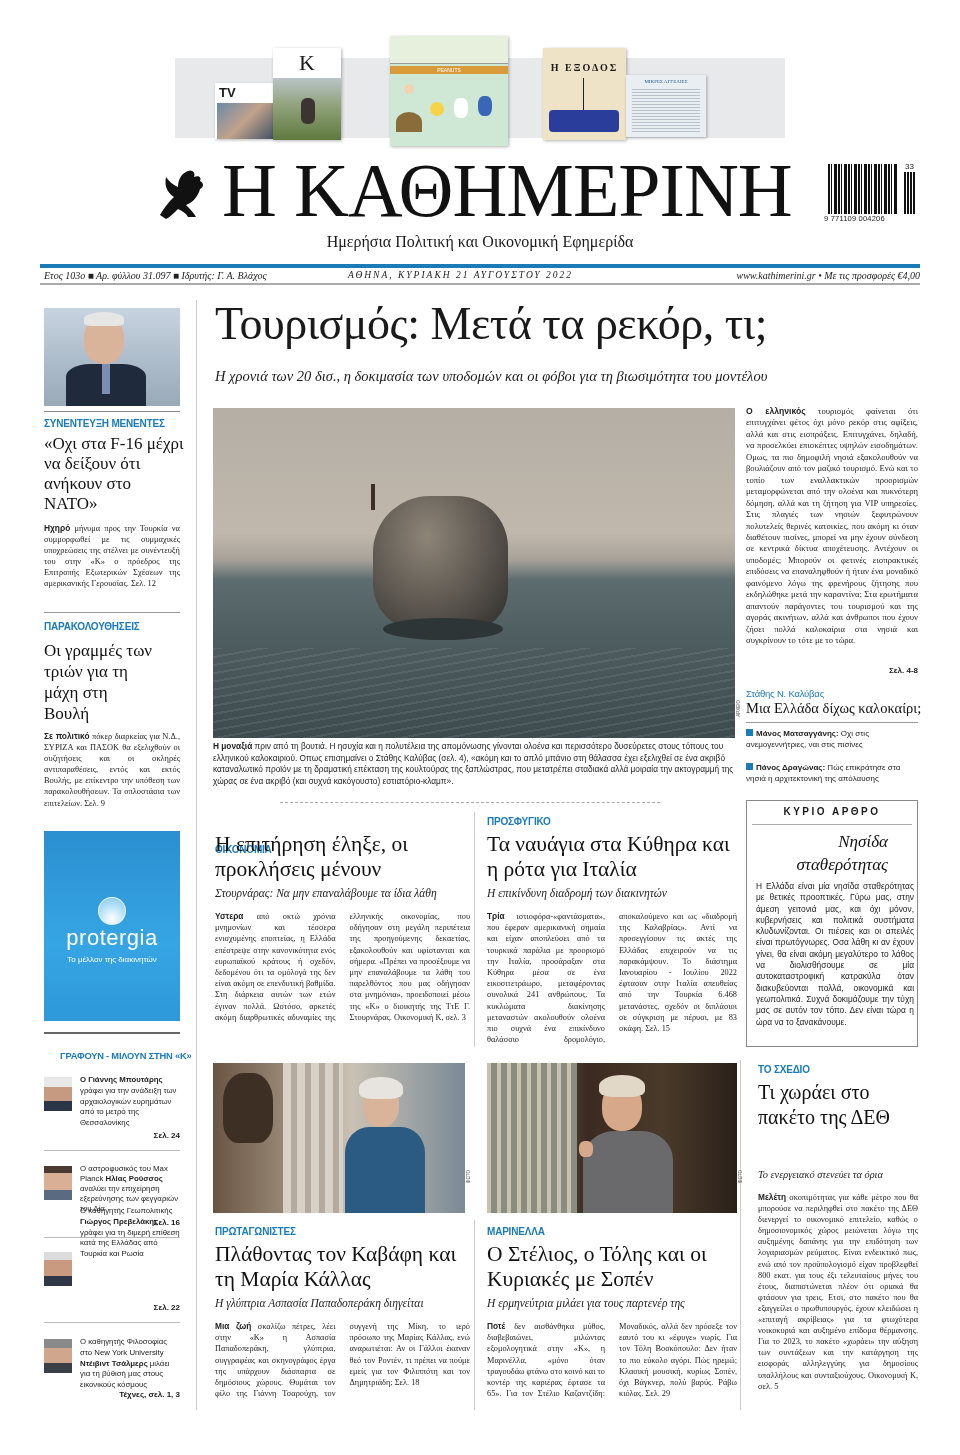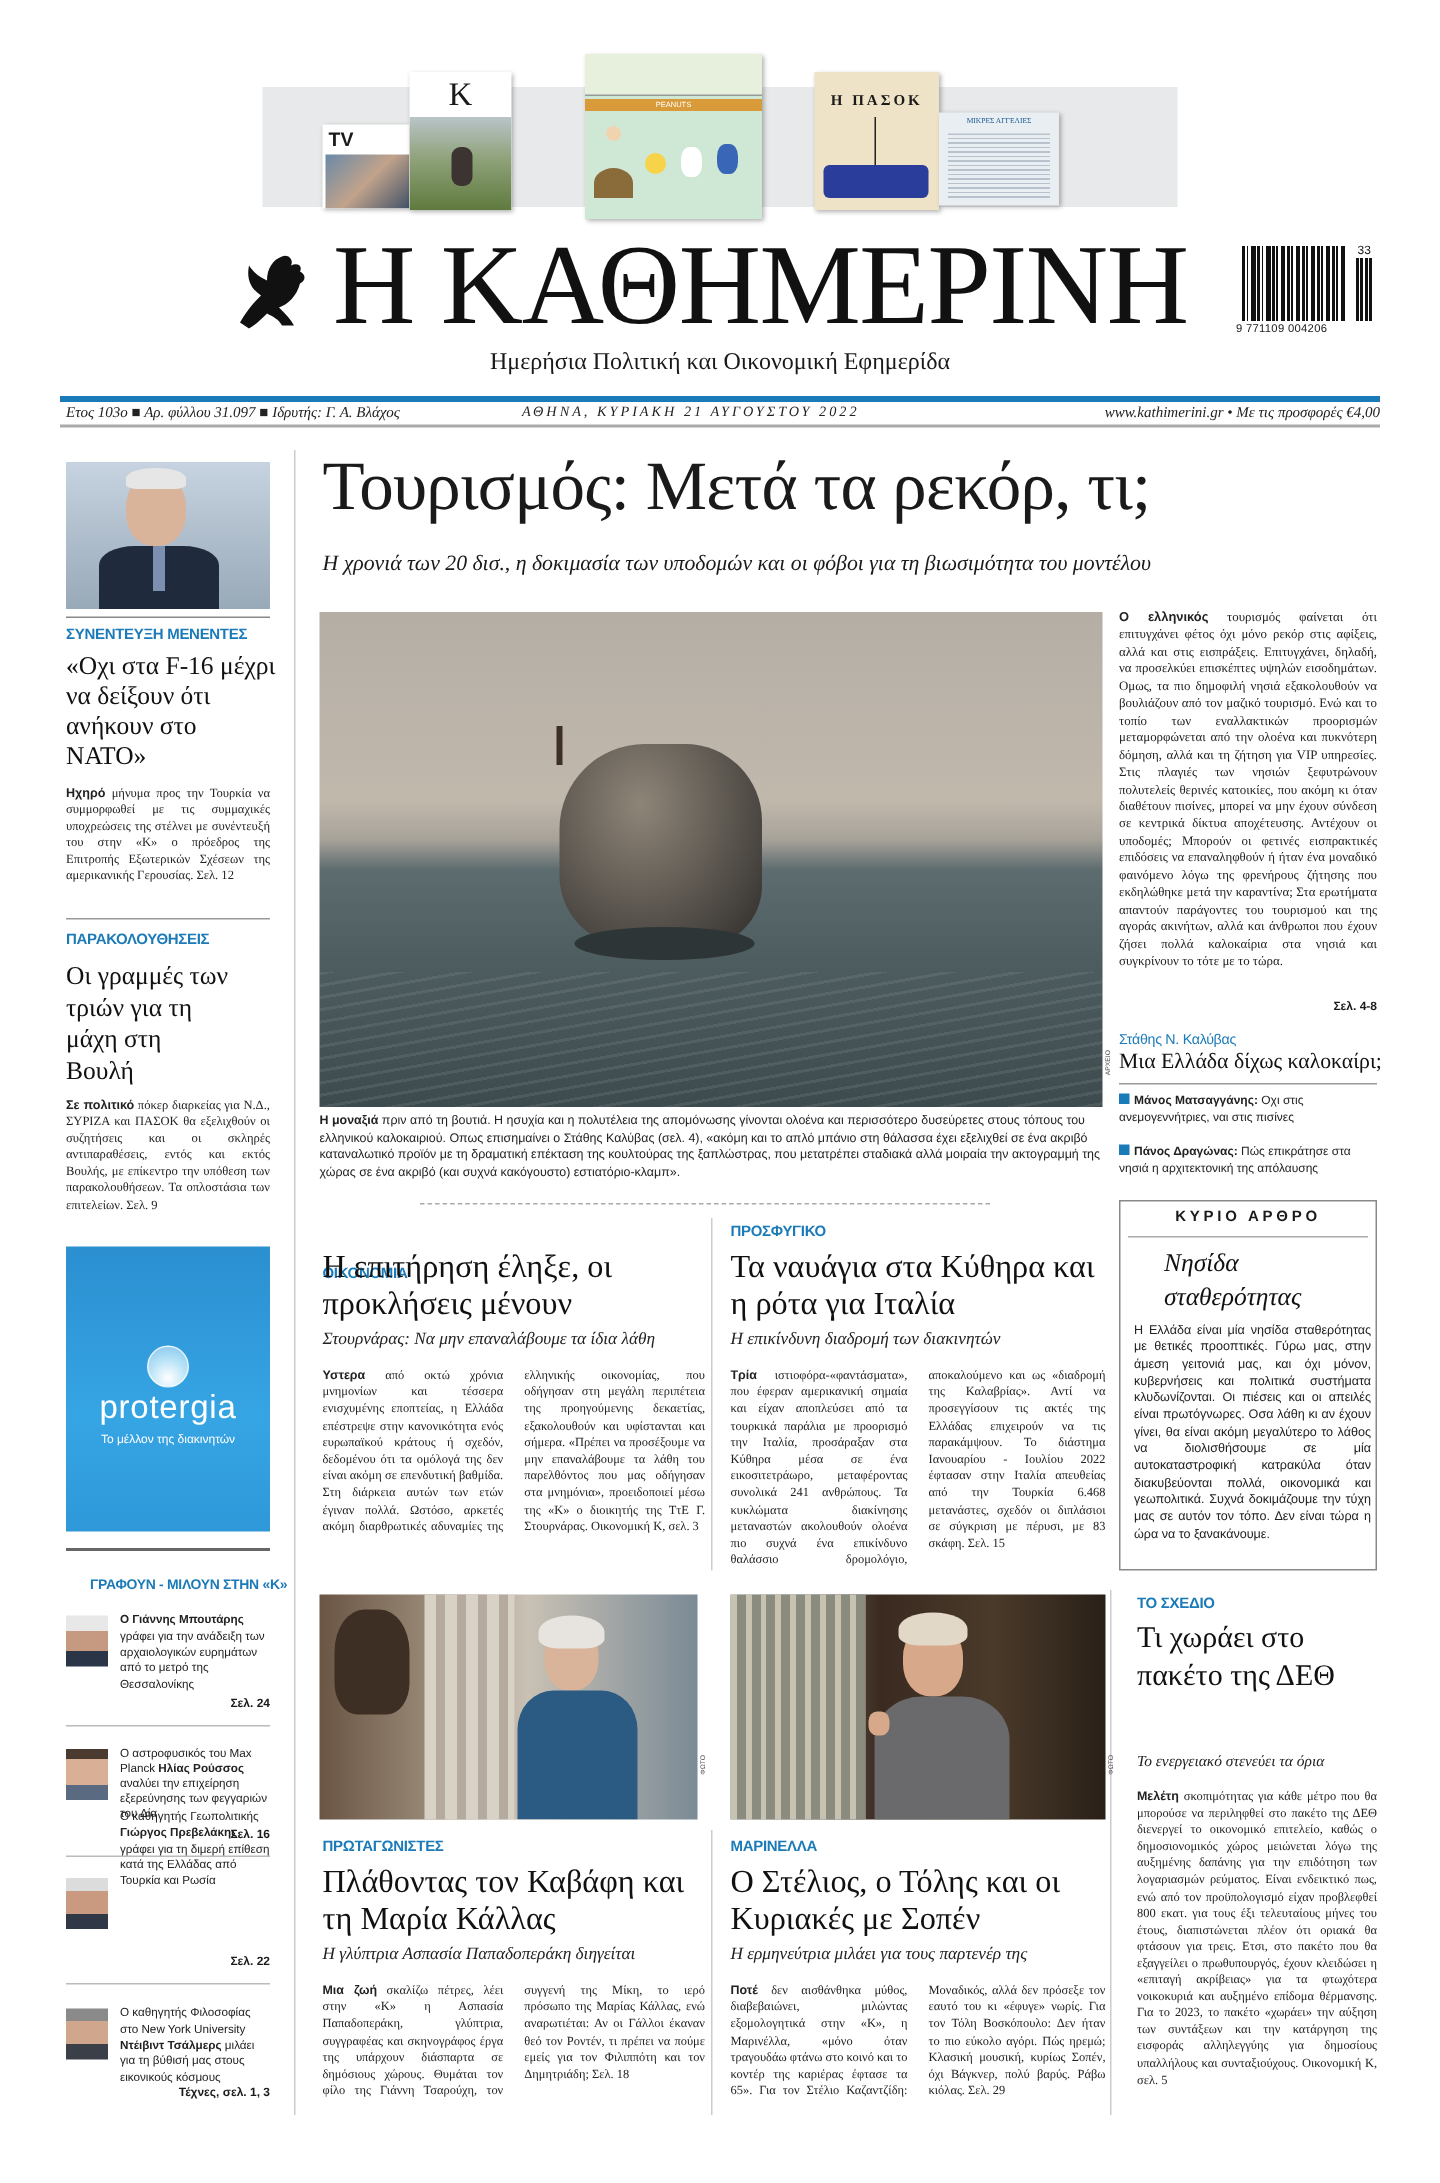--- a/index.html
+++ b/index.html
@@ -47,21 +47,21 @@
 <div class="mag" style="left:390px;top:36px;width:118px;height:110px;background:#cfe8d6">
   <div style="position:absolute;left:0;top:0;width:118px;height:28px;background:#e6f0dd;border-bottom:1px solid #999"></div>
   <div style="position:absolute;left:0;top:30px;width:118px;height:8px;background:#d99a3a;color:#fff;font-size:5px;text-align:center;line-height:8px">PEANUTS</div>
   <div style="position:absolute;left:6px;top:76px;width:26px;height:20px;background:#8a6b3a;border-radius:50% 50% 0 0"></div>
   <div style="position:absolute;left:14px;top:48px;width:10px;height:10px;background:#f1d3b0;border-radius:50%"></div>
   <div style="position:absolute;left:40px;top:66px;width:14px;height:14px;background:#f7d34a;border-radius:50%"></div>
   <div style="position:absolute;left:64px;top:62px;width:14px;height:20px;background:#fff;border-radius:40%"></div>
   <div style="position:absolute;left:88px;top:60px;width:14px;height:20px;background:#3a66b8;border-radius:40%"></div>
 </div>
 <div class="mag" style="left:543px;top:48px;width:83px;height:92px;background:#efe3c7">
-  <div class="serif" style="position:absolute;left:4px;top:14px;width:75px;text-align:center;font-size:10px;font-weight:bold;letter-spacing:2px">Η ΠΑΣΟΚ</div>
+  <div class="serif" style="position:absolute;left:4px;top:14px;width:75px;text-align:center;font-size:10px;font-weight:bold;letter-spacing:2px">Η ΕΞΟΔΟΣ</div>
   <div style="position:absolute;left:40px;top:30px;width:1px;height:40px;background:#222"></div>
   <div style="position:absolute;left:6px;top:62px;width:70px;height:22px;background:#2a3d9a;border-radius:4px"></div>
 </div>
 <div class="mag" style="left:626px;top:75px;width:80px;height:62px;background:#e9eef3">
   <div class="serif" style="font-size:5px;color:#1b5c95;text-align:center;padding-top:4px">ΜΙΚΡΕΣ ΑΓΓΕΛΙΕΣ</div>
   <div style="position:absolute;left:6px;top:14px;width:68px;height:44px;background:repeating-linear-gradient(180deg,#b8c2cc 0 1px,#e9eef3 1px 3px)"></div>
 </div>
 
 <div class="abs" style="left:152px;top:165px;width:60px;height:56px">
   <svg viewBox="0 0 60 56" width="60" height="56">
@@ -181,21 +181,21 @@
 <div class="abs kicker" style="left:487px;top:816px">ΠΡΟΣΦΥΓΙΚΟ</div>
 <div class="abs hd" style="left:487px;top:832px;width:255px;font-size:21.5px;line-height:25px">Τα ναυάγια στα Κύθηρα και η ρότα για Ιταλία</div>
 <div class="abs it" style="left:487px;top:887px;font-size:11.5px">Η επικίνδυνη διαδρομή των διακινητών</div>
 <div class="abs body-text col2" style="left:487px;top:911px;width:250px;font-size:8.3px;line-height:11.2px">
   <b>Τρία</b><span> ιστιοφόρα-«φαντάσματα», που έφεραν αμερικανική σημαία και είχαν αποπλεύσει από τα τουρκικά παράλια με προορισμό την Ιταλία, προσάραξαν στα Κύθηρα μέσα σε ένα εικοσιτετράωρο, μεταφέροντας συνολικά 241 ανθρώπους. Τα κυκλώματα διακίνησης μεταναστών ακολουθούν ολοένα πιο συχνά ένα επικίνδυνο θαλάσσιο δρομολόγιο, αποκαλούμενο και ως «διαδρομή της Καλαβρίας». Αντί να προσεγγίσουν τις ακτές της Ελλάδας επιχειρούν να τις παρακάμψουν. Το διάστημα Ιανουαρίου - Ιουλίου 2022 έφτασαν στην Ιταλία απευθείας από την Τουρκία 6.468 μετανάστες, σχεδόν οι διπλάσιοι σε σύγκριση με πέρυσι, με 83 σκάφη. Σελ. 15</span>
 </div>
 
 <div class="abs" style="left:746px;top:800px;width:172px;height:247px;border:1px solid #888"></div>
 <div class="abs" style="left:746px;top:806px;width:172px;text-align:center;font-weight:bold;font-size:10px;letter-spacing:2.5px">ΚΥΡΙΟ ΑΡΘΡΟ</div>
 <div class="hr" style="left:752px;top:824px;width:160px;background:#aaa"></div>
-<div class="abs it" style="left:776px;top:830px;width:112px;text-align:left;font-size:17px;line-height:23px;color:#111">Νησίδα σταθερότητας</div>
+<div class="abs it" style="left:776px;top:830px;width:112px;text-align:right;font-size:17px;line-height:23px;color:#111">Νησίδα σταθερότητας</div>
 <div class="abs body-text" style="left:756px;top:881px;width:158px;font-size:8.4px;line-height:11.3px;font-family:'Liberation Sans',sans-serif">Η Ελλάδα είναι μία νησίδα σταθερότητας με θετικές προοπτικές. Γύρω μας, στην άμεση γειτονιά μας, και όχι μόνον, κυβερνήσεις και πολιτικά συστήματα κλυδωνίζονται. Οι πιέσεις και οι απειλές είναι πρωτόγνωρες. Οσα λάθη κι αν έχουν γίνει, θα είναι ακόμη μεγαλύτερο το λάθος να διολισθήσουμε σε μία αυτοκαταστροφική κατρακύλα όταν διακυβεύονται πολλά, οικονομικά και γεωπολιτικά. Συχνά δοκιμάζουμε την τύχη μας σε αυτόν τον τόπο. Δεν είναι τώρα η ώρα να το ξανακάνουμε.</div>
 
 <div class="photo" style="left:213px;top:1063px;width:252px;height:150px;background:linear-gradient(90deg,#6a5544 0%,#9a8a78 30%,#c9c1b4 55%,#7a8a96 100%)">
   <div style="position:absolute;left:10px;top:10px;width:50px;height:70px;background:#3e2f24;border-radius:40% 40% 30% 30%"></div>
   <div style="position:absolute;left:70px;top:0;width:60px;height:150px;background:repeating-linear-gradient(90deg,#d8d2c6 0 8px,#b4ab9e 8px 14px)"></div>
   <div style="position:absolute;left:150px;top:20px;width:36px;height:44px;background:#d9b49a;border-radius:45%"></div>
   <div style="position:absolute;left:146px;top:14px;width:44px;height:22px;background:#e7e4df;border-radius:50% 50% 30% 30%"></div>
   <div style="position:absolute;left:132px;top:64px;width:80px;height:86px;background:#2b5a82;border-radius:30% 30% 0 0"></div>
 </div>
 <div class="credit" style="left:466px;top:1170px">ΦΩΤΟ</div>

